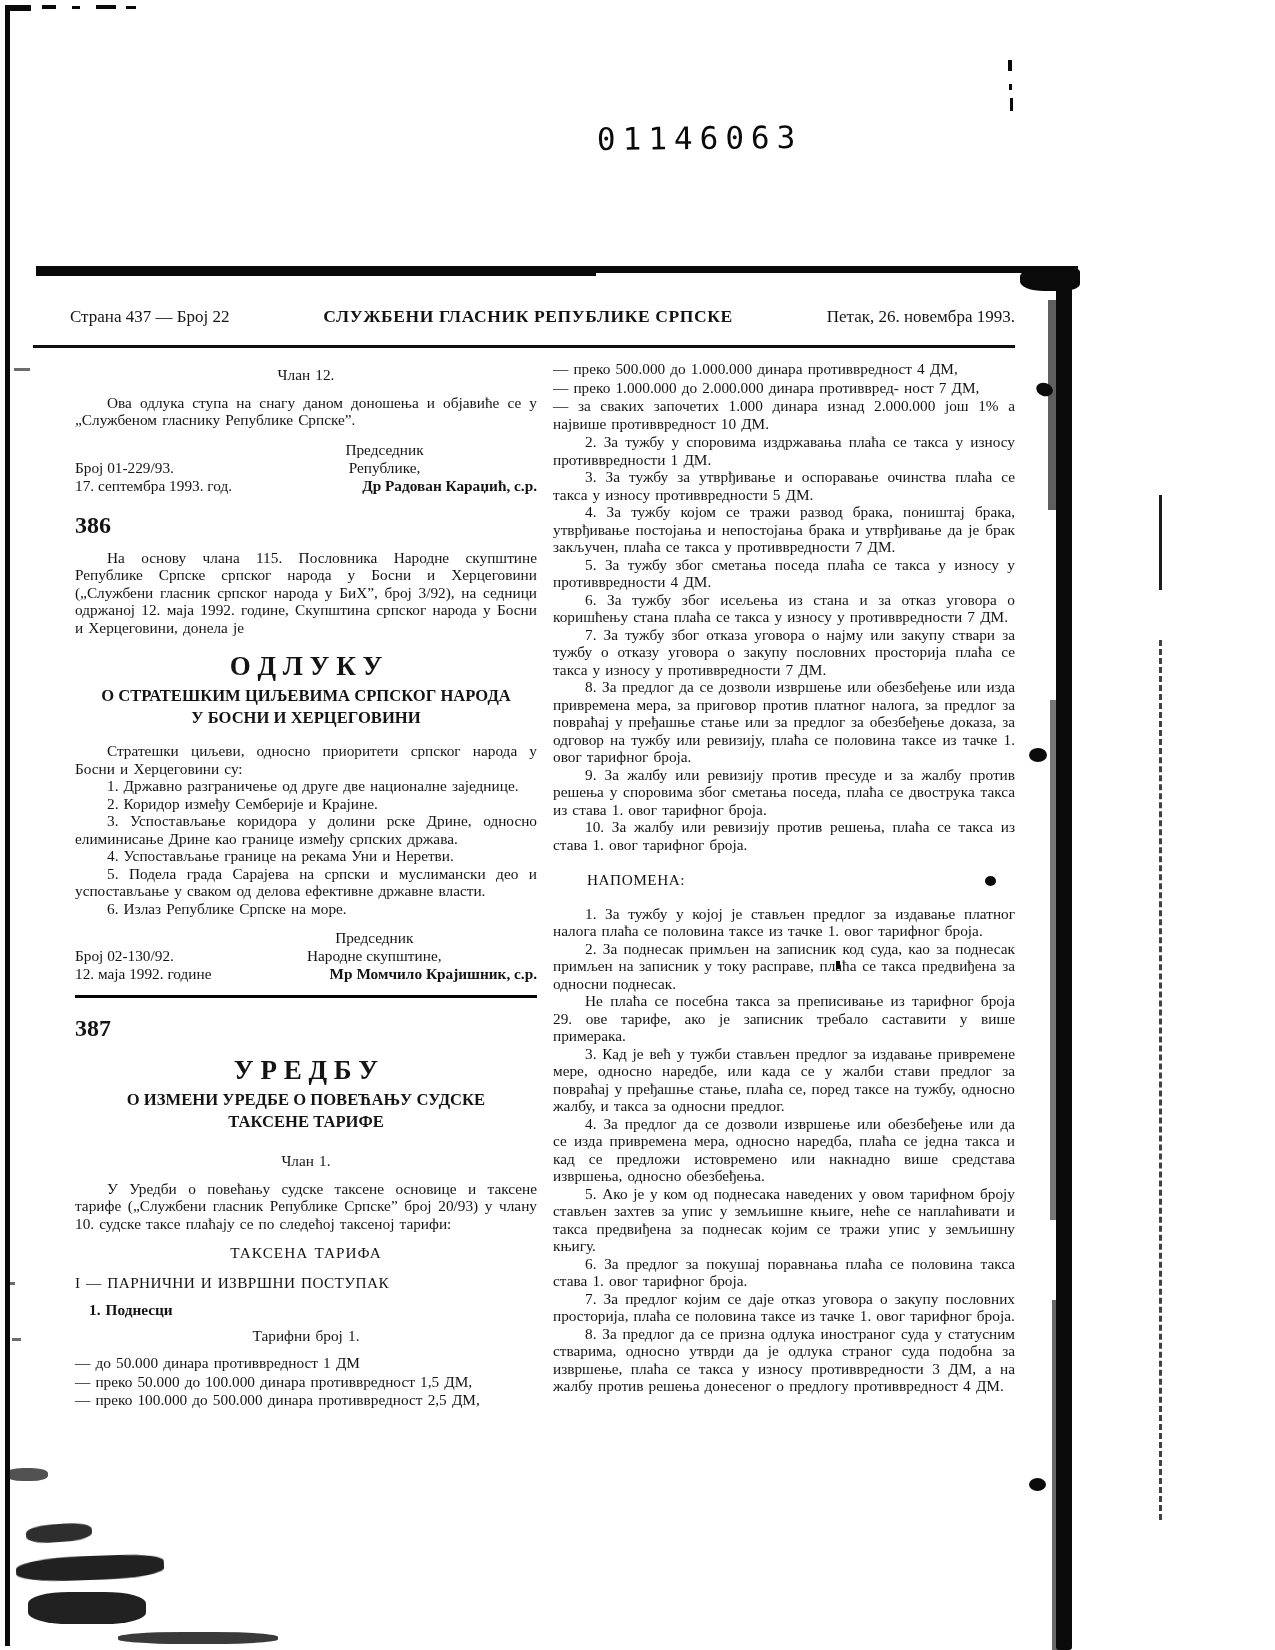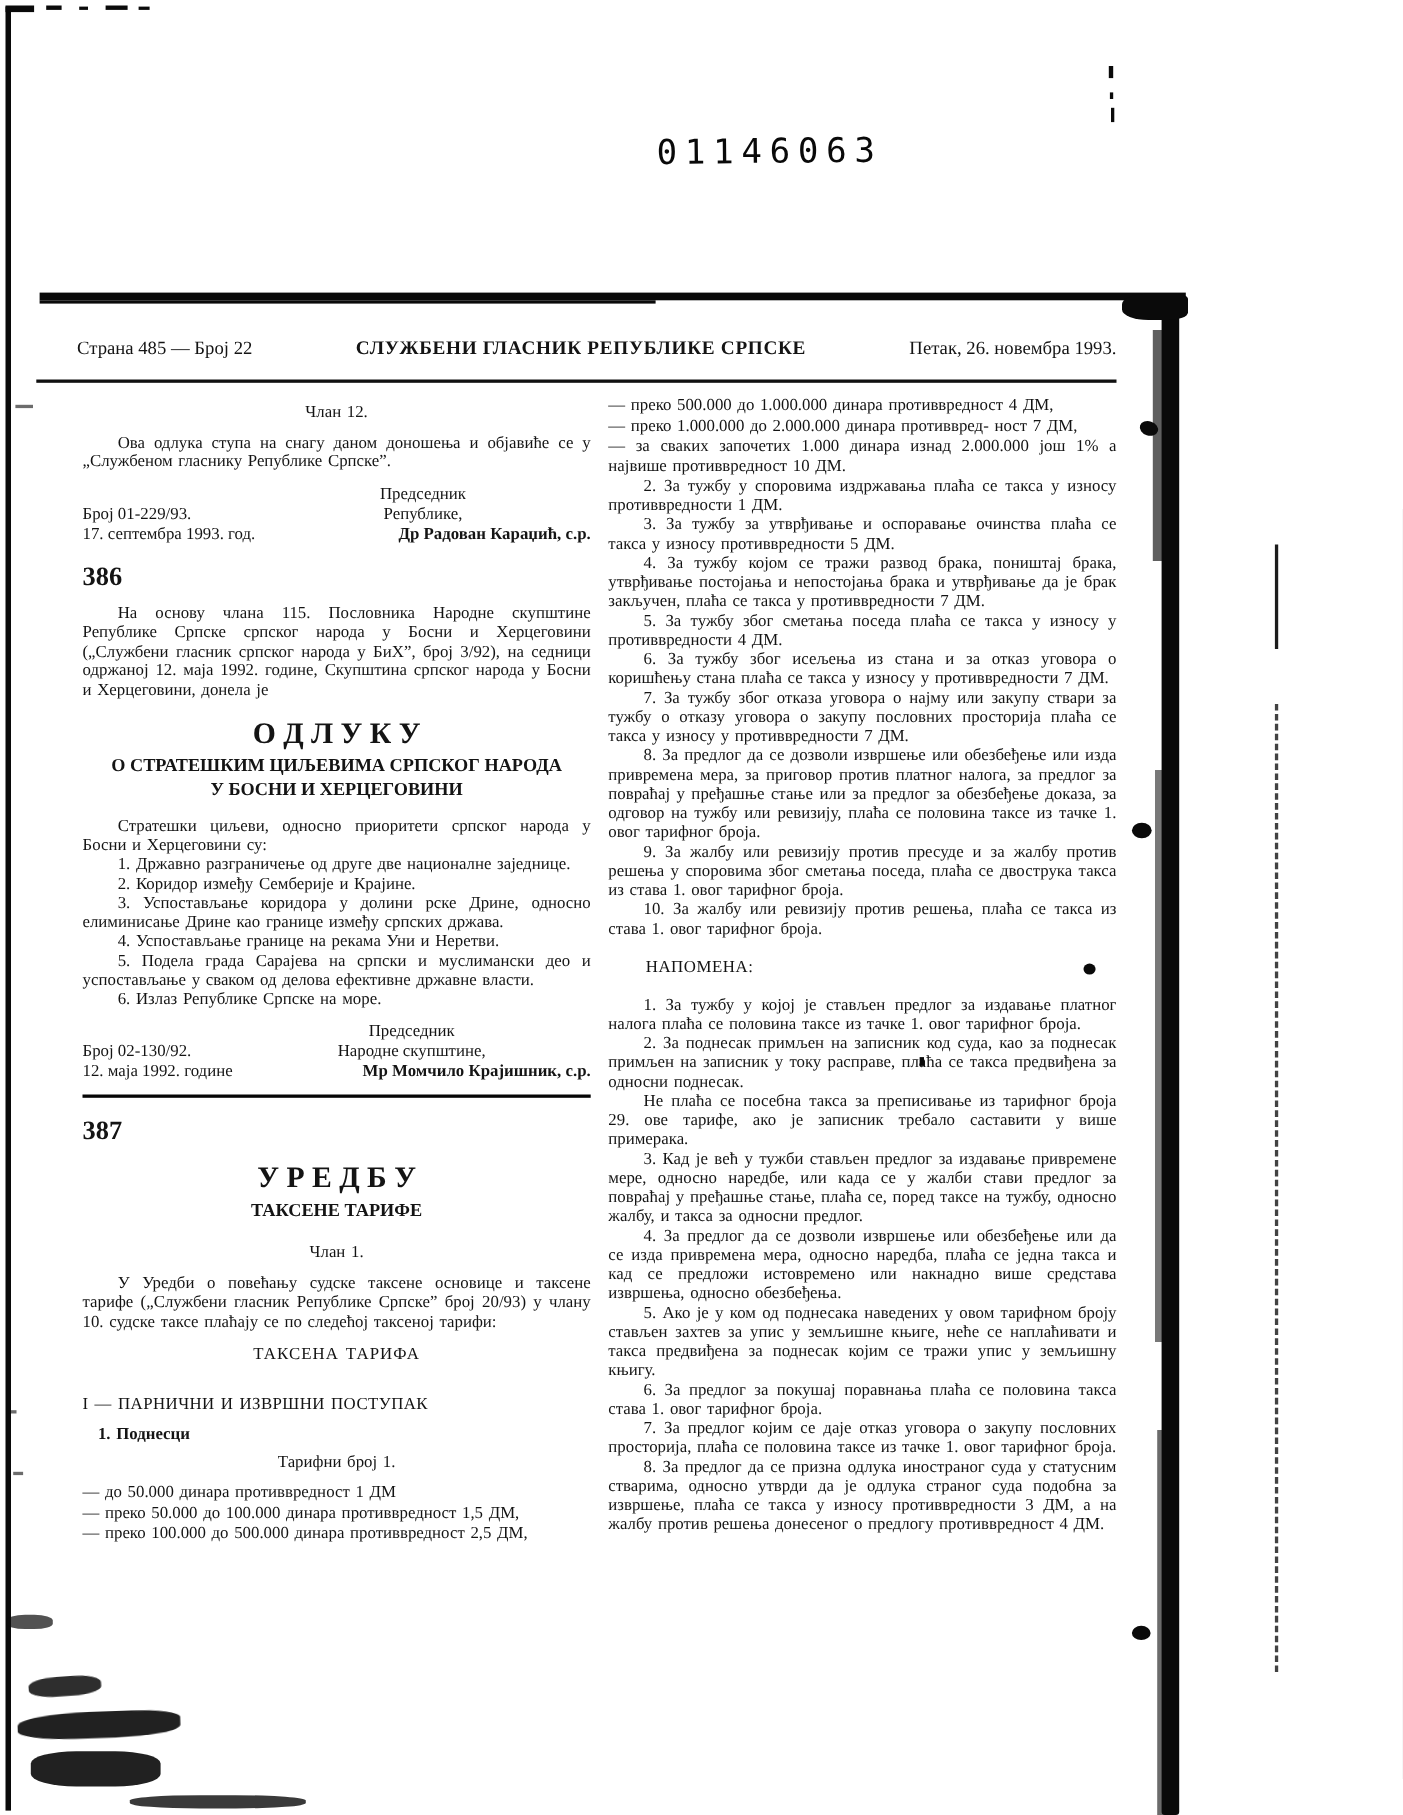--- a/index.html
+++ b/index.html
@@ -51,21 +51,21 @@
   .subtitle{font-size:16.6px;font-weight:bold;text-align:center;line-height:1.22;margin:2px 0;}
   .gap-md{height:12px;}
   .sig{
     display:flex;justify-content:space-between;align-items:flex-end;
     margin:12px 0 8px;font-size:15.3px;line-height:18px;
   }
   .sig .sig-left{text-align:left;white-space:nowrap;}
   .sig .sig-right{text-align:center;flex:1;}
   .sig-name{font-weight:bold;white-space:nowrap;text-align:right;}
   .rule{border:none;border-top:3.5px solid #050505;margin:12px 0 0;width:100%;}
-  .part-head{font-size:16.4px;letter-spacing:0.4px;margin:28px 0 10px !important;text-align:center;}
+  .part-head{font-size:16.4px;letter-spacing:0.4px;margin:12px 0 10px !important;text-align:center;}
   .sub-head{font-weight:bold;padding-left:14px;margin:4px 0 8px !important;text-align:left !important;}
   .tariff-title{font-size:16.4px;letter-spacing:1px;margin:12px 0 !important;}
   .note-head{margin:18px 0 16px !important;padding-left:34px;font-size:15.8px;letter-spacing:0.5px;text-align:left !important;}
   .bracket{margin-bottom:1px !important;}
 </style>
 </head>
 <body>
 
 <div class="page">
 
@@ -78,21 +78,21 @@
   <div class="art" style="left:1008px;top:60px;width:4px;height:11px;"></div>
   <div class="art" style="left:1009px;top:84px;width:3px;height:6px;"></div>
   <div class="art" style="left:1010px;top:98px;width:3px;height:13px;"></div>
 
   <div class="stamp">01146063</div>
 
   <div class="art soft" style="left:36px;top:266px;width:1042px;height:7px;"></div>
   <div class="art soft" style="left:36px;top:273px;width:560px;height:3px;"></div>
 
   <div class="header-row">
-    <span>Страна 485 — Број 22</span>
+    <span>Страна 437 — Број 22</span>
     <span class="masthead">СЛУЖБЕНИ ГЛАСНИК РЕПУБЛИКЕ СРПСКЕ</span>
     <span>Петак, 26. новембра 1993.</span>
   </div>
   <div class="header-rule"></div>
 
   <div class="columns">
 
     <div class="col">
       <p class="center h-small">Члан 12.</p>
       <p class="indent">Ова одлука ступа на снагу даном доношења и објавиће се у „Службеном гласнику Републике Српске”.</p>
@@ -135,20 +135,21 @@
           <div>Народне скупштине,</div>
           <div class="sig-name">Мр Момчило Крајишник, с.р.</div>
         </div>
       </div>
 
       <hr class="rule">
 
       <div class="sec-num">387</div>
 
       <div class="big-title">У Р Е Д Б У</div>
+      <div class="subtitle">О ИЗМЕНИ УРЕДБЕ О ПОВЕЋАЊУ СУДСКЕ</div>
       <div class="subtitle">ТАКСЕНЕ ТАРИФЕ</div>
       <div class="gap-md"></div>
 
       <p class="center h-small">Члан 1.</p>
       <p class="indent">У Уредби о повећању судске таксене основице и таксене тарифе („Службени гласник Републике Српске” број 20/93) у члану 10. судске таксе плаћају се по следећој таксеној тарифи:</p>
 
       <p class="center tariff-title">ТАКСЕНА ТАРИФА</p>
       <p class="part-head">I — ПАРНИЧНИ И ИЗВРШНИ ПОСТУПАК</p>
       <p class="sub-head">1. Поднесци</p>
       <p class="center h-small">Тарифни број 1.</p>

